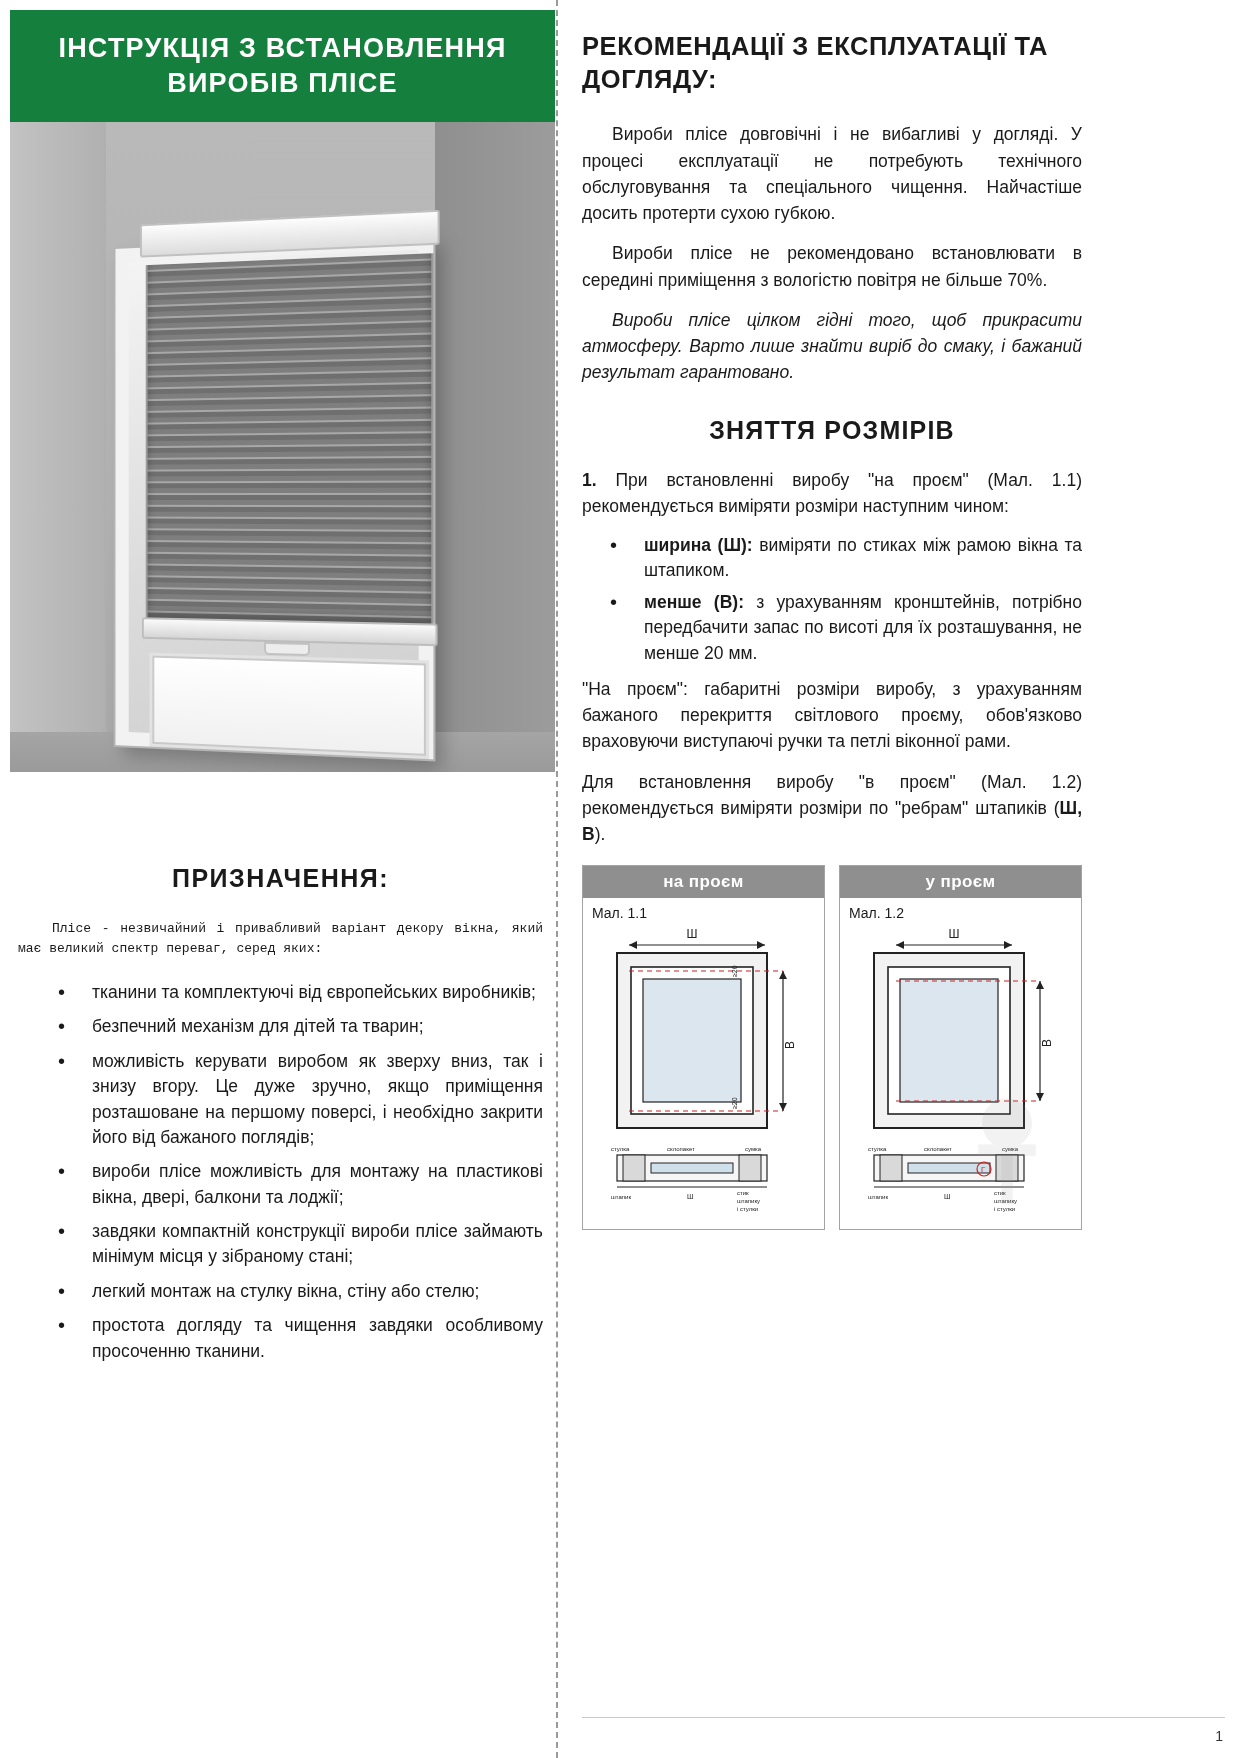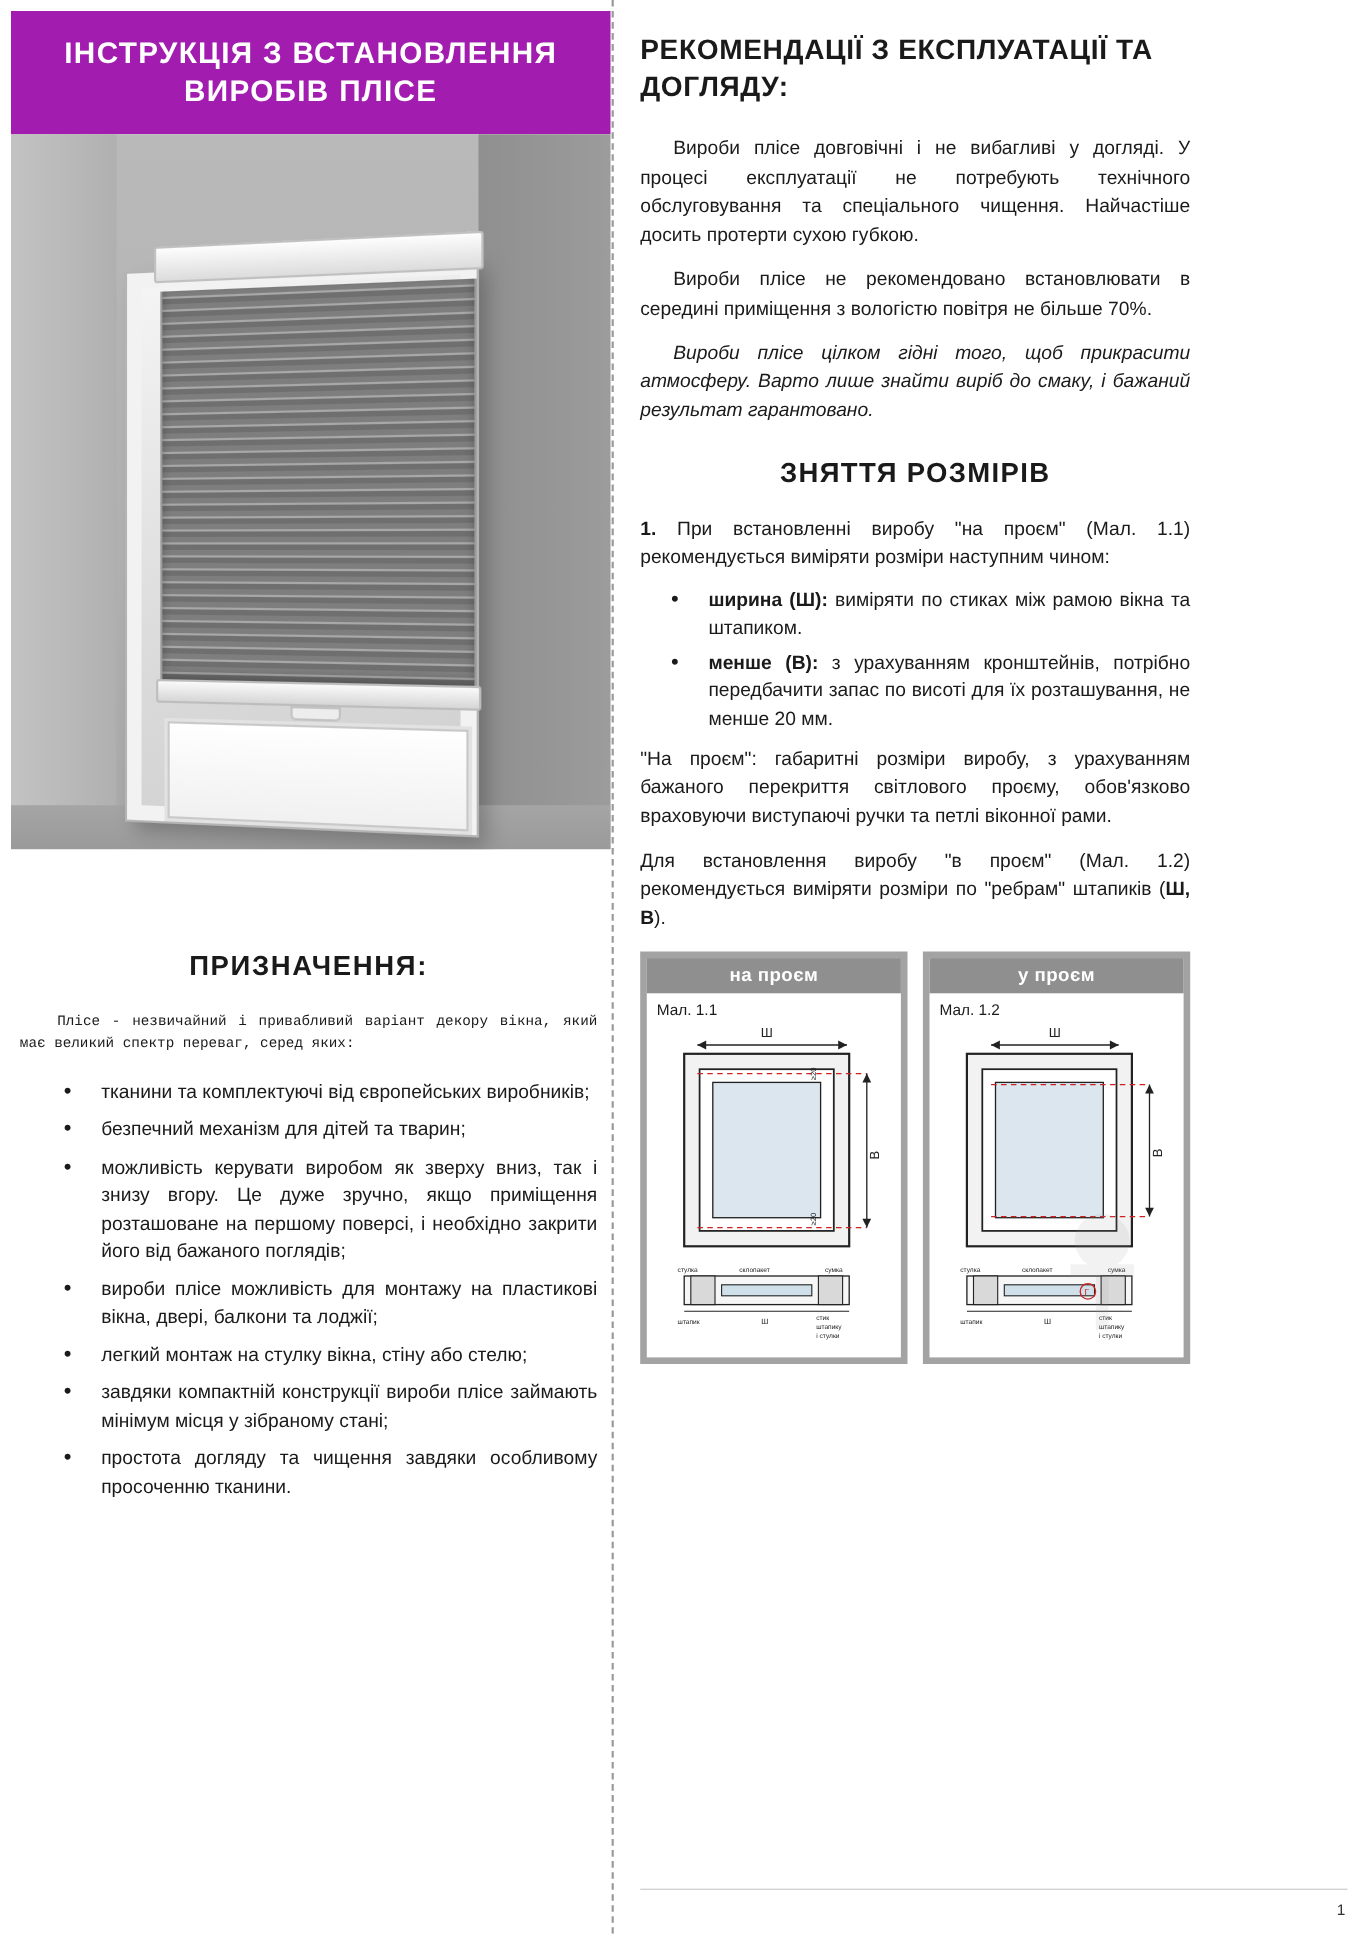--- a/index.html
+++ b/index.html
@@ -22,21 +22,21 @@
   .left-col {
     position: absolute;
     left: 10px;
     top: 10px;
     width: 545px;
     height: 1740px;
   }
   .left-header {
     width: 545px;
     height: 112px;
-    background: #a21caf;
+    background: #15803d;
     color: #ffffff;
     display: flex;
     align-items: center;
     justify-content: flex-start;
     text-align: center;
   }
   .left-header-text {
     font-size: 27px;
     font-weight: bold;
     letter-spacing: 1.2px;
@@ -224,21 +224,21 @@
   b { font-weight: bold; }
 
   
   .figs {
     display: flex;
     gap: 14px;
     margin-top: 18px;
   }
   .fig {
     width: 243px;
-    border: 6px solid #a3a3a3;
+    border: 1px solid #a3a3a3;
     background: #fff;
   }
   .fig-head {
     background: #8f8f8f;
     color: #ffffff;
     text-align: center;
     font-size: 17px;
     font-weight: bold;
     padding: 6px 0;
     letter-spacing: .4px;
@@ -314,22 +314,22 @@
     </div>
 
     <div class="purpose">
       <h2>ПРИЗНАЧЕННЯ:</h2>
       <p class="intro">Пліcе - незвичайний і привабливий варіант декору вікна, який має великий спектр переваг, серед яких:</p>
       <ul class="bullets">
         <li>тканини та комплектуючі від європейських виробників;</li>
         <li>безпечний механізм для дітей та тварин;</li>
         <li>можливість керувати виробом як зверху вниз, так і знизу вгору. Це дуже зручно, якщо приміщення розташоване на першому поверсі, і необхідно закрити його від бажаного поглядів;</li>
         <li>вироби пліcе можливість для монтажу на пластикові вікна, двері, балкони та лоджії;</li>
+        <li>завдяки компактній конструкції вироби пліcе займають мінімум місця у зібраному стані;</li>
         <li>легкий монтаж на стулку вікна, стіну або стелю;</li>
-        <li>завдяки компактній конструкції вироби пліcе займають мінімум місця у зібраному стані;</li>
         <li>простота догляду та чищення завдяки особливому просоченню тканини.</li>
       </ul>
     </div>
   </div>
 
   <div class="divider"></div>
 
   <div class="right-col">
     <h1>РЕКОМЕНДАЦІЇ З ЕКСПЛУАТАЦІЇ ТА ДОГЛЯДУ:</h1>
 

